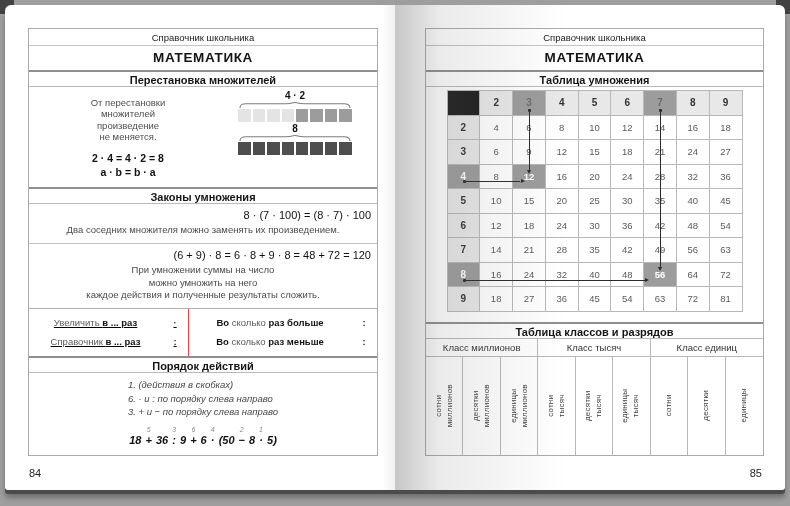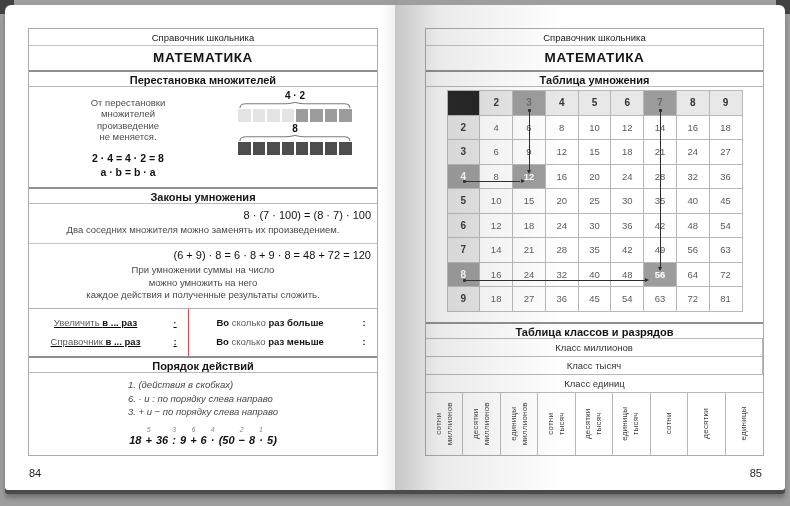--- a/index.html
+++ b/index.html
@@ -102,21 +102,21 @@
   .mt-arrows { position: absolute; inset: 0; pointer-events: none; z-index: 3; }
   .aline { position: absolute; background: #2b2b2b; }
   .aline.v { width: 1px; } .aline.h { height: 1px; }
   .ahead { position: absolute; width: 0; height: 0; }
   .ahead.down { border-left: 2.5px solid transparent; border-right: 2.5px solid transparent; border-top: 4.5px solid #2b2b2b; }
   .ahead.right { border-top: 2.5px solid transparent; border-bottom: 2.5px solid transparent; border-left: 4.5px solid #2b2b2b; }
   .adot { position: absolute; width: 3px; height: 3px; background: #2b2b2b; border-radius: 1px; }
 
   
   .class-gap { height: 10px; flex: none; }
-  .class-heads { display: grid; grid-template-columns: repeat(1, 1fr); flex: none; }
+  .class-heads { display: grid; grid-template-columns: repeat(3, 1fr); flex: none; }
   .ch { height: 18px; line-height: 18px; text-align: center; font-size: 9.5px; color: #333; border-right: 1px solid #b8b8b8; border-bottom: 1px solid #b8b8b8; }
   .ch:last-child { border-right: none; }
   .class-cols { display: grid; grid-template-columns: repeat(9, 1fr); flex: 1; }
   .cc { border-right: 1px solid #b8b8b8; display: flex; align-items: center; justify-content: center; overflow: hidden; }
   .cc:last-child { border-right: none; }
   .cc span { transform: rotate(-90deg); font-size: 8px; color: #3a3a3a; white-space: pre; text-align: center; line-height: 1.35; letter-spacing: 0.2px; }
 </style>
 </head>
 <body>
 

